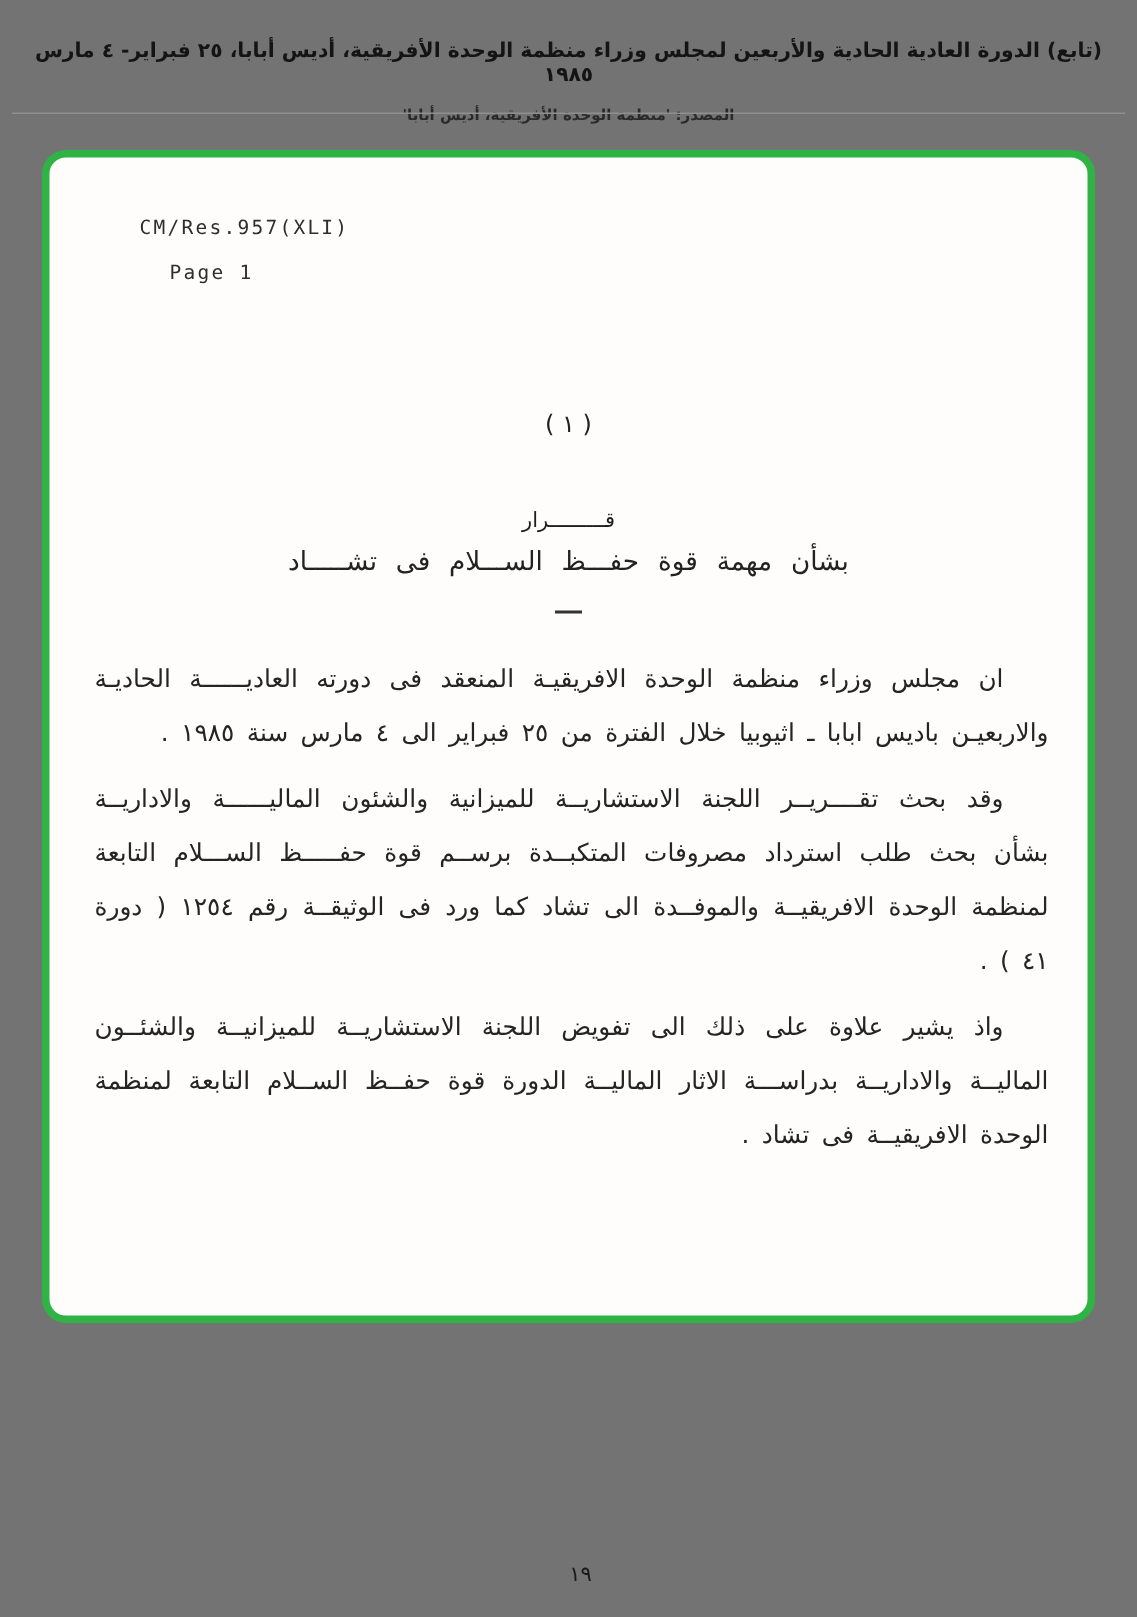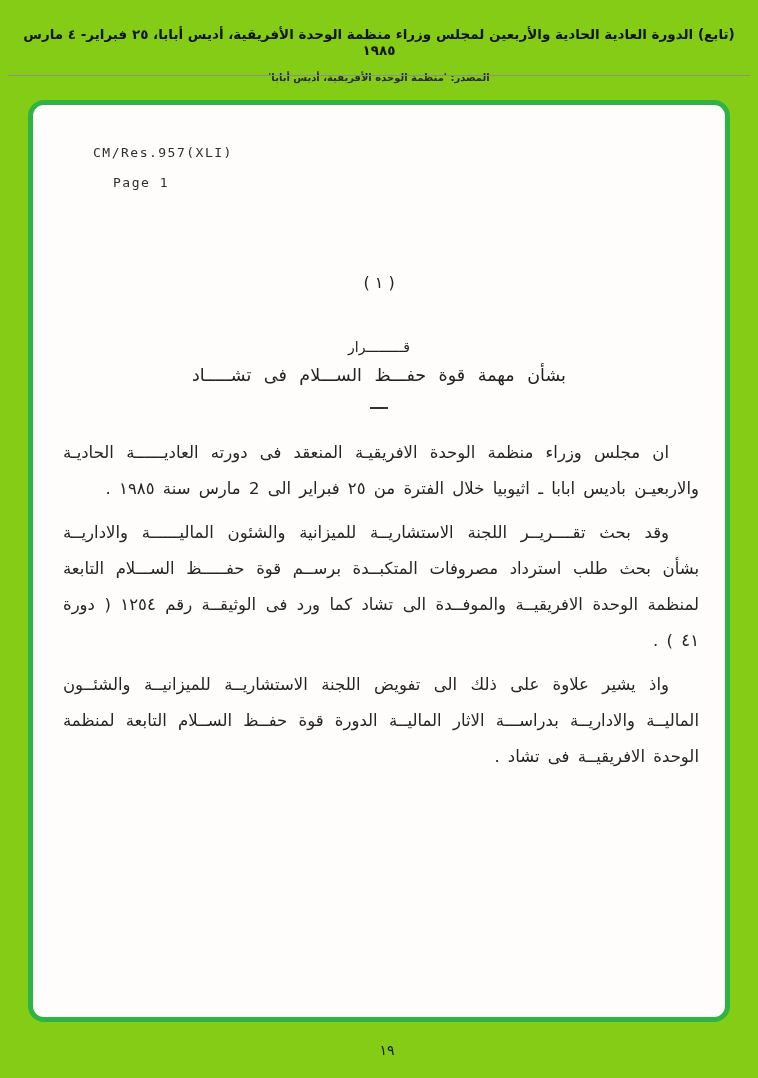--- a/index.html
+++ b/index.html
@@ -1,21 +1,21 @@
 <!DOCTYPE html>
 <html lang="ar"><head>
 <meta charset="utf-8">
 <style>
   * { margin:0; padding:0; box-sizing:border-box; }
   html,body { background:#ffffff; }
   .page {
     position:relative;
     width:758px; height:1078px;
     margin:0 auto;
-    background:#84cc16;
+    background:#737373;
     font-family:"DejaVu Sans", sans-serif;
     color:#1c1c1c;
     overflow:hidden;
   }
   .header-line {
     position:absolute; top:26px; left:12px; right:12px;
     direction:rtl; text-align:center;
     font-size:13.5px; font-weight:bold; color:#141414;
     letter-spacing:0;
   }
@@ -23,21 +23,21 @@
     position:absolute; top:52px; left:0; right:0;
     direction:rtl; text-align:center;
     font-size:10px; font-weight:bold; color:#2a2a2a;margin-top:20px;
   }
   .header-rule {
     position:absolute; top:75px; left:8px; right:8px;
     height:1px; background:#8f8f8f;
   }
   .scan-box {
     position:absolute; top:100px; left:28px;
-    width:702px; height:922px;
+    width:702px; height:782px;
     border:5px solid #2fb344;
     border-radius:16px;
     background:#fefdfc;
   }
   .doc-ref {
     position:absolute; top:40px; left:60px;
     direction:ltr;
     font-family:"DejaVu Sans Mono", monospace;
     font-size:13px; letter-spacing:1.5px; color:#2e2e2e;
   }
@@ -105,21 +105,21 @@
 
     <div class="res-number">( ١ )</div>
 
     <div class="res-title">قـــــــــرار</div>
 
     <div class="res-subject">بشأن مهمة قوة حفـــظ الســـلام فى تشـــــاد</div>
 
     <div class="dash-separator"></div>
 
     <div class="body-text">
-      <p>ان مجلس وزراء منظمة الوحدة الافريقيـة المنعقد فى دورته العاديــــــة الحاديـة والاربعيـن باديس ابابا ـ اثيوبيا خلال الفترة من ٢٥ فبراير الى 2 مارس سنة ١٩٨٥ .</p>
+      <p>ان مجلس وزراء منظمة الوحدة الافريقيـة المنعقد فى دورته العاديــــــة الحاديـة والاربعيـن باديس ابابا ـ اثيوبيا خلال الفترة من ٢٥ فبراير الى ٤ مارس سنة ١٩٨٥ .</p>
       <p>وقد بحث تقــــريــر اللجنة الاستشاريــة للميزانية والشئون الماليــــــة والاداريــة بشأن بحث طلب استرداد مصروفات المتكبــدة برســم قوة حفـــــظ الســـلام التابعة لمنظمة الوحدة الافريقيــة والموفــدة الى تشاد كما ورد فى الوثيقــة رقم ١٢٥٤ ( دورة ٤١ ) .</p>
       <p>واذ يشير علاوة على ذلك الى تفويض اللجنة الاستشاريــة للميزانيــة والشئــون الماليــة والاداريــة بدراســـة الاثار الماليــة الدورة قوة حفــظ الســلام التابعة لمنظمة الوحدة الافريقيــة فى تشاد .</p>
     </div>
 
   </div>
 
   <div class="footer-page-number">١٩</div>
 
 </div>
 

